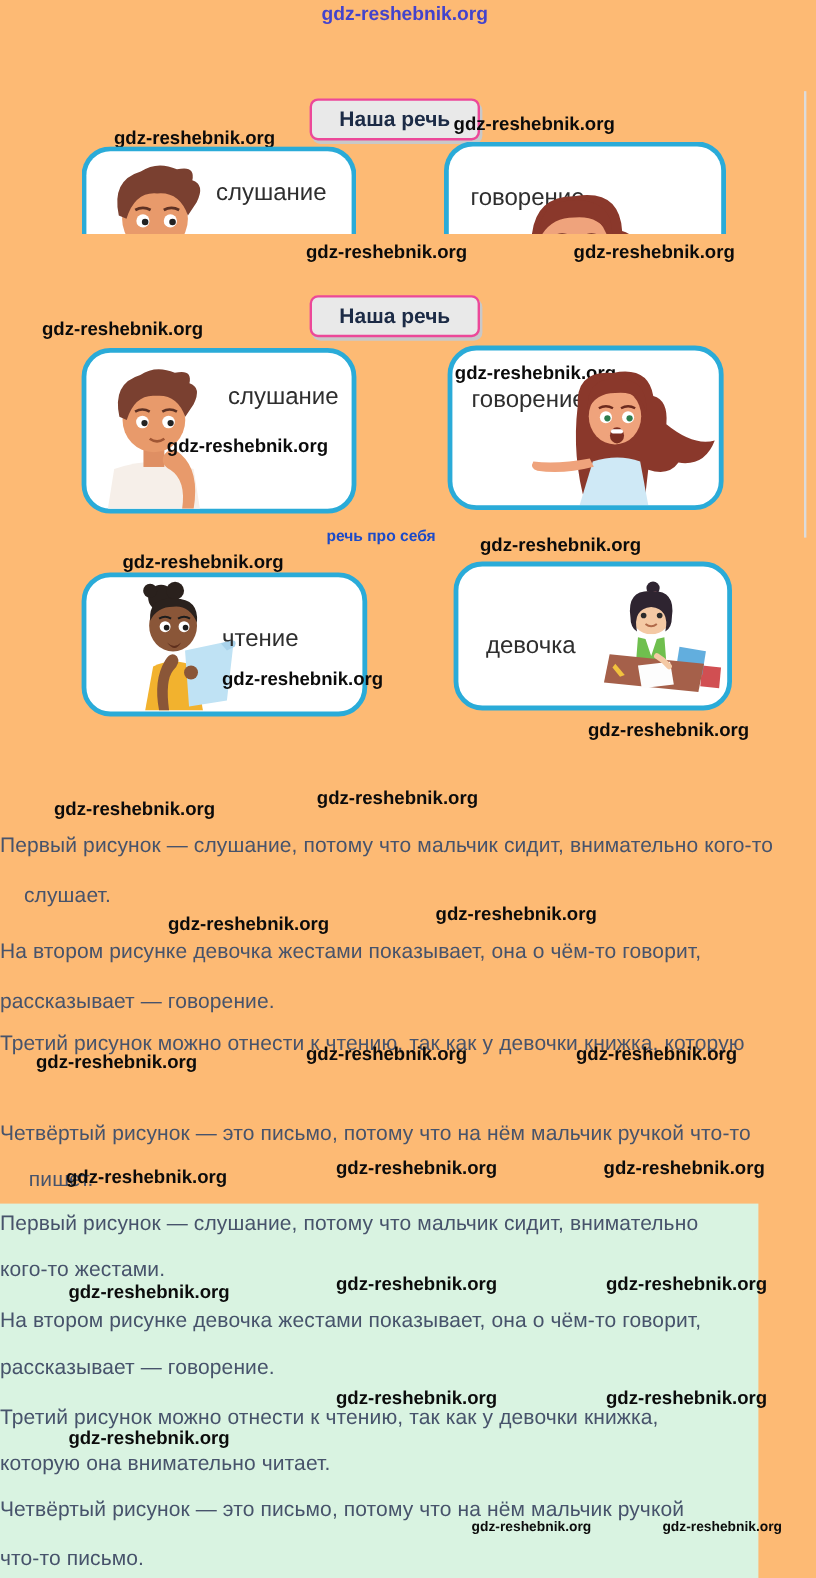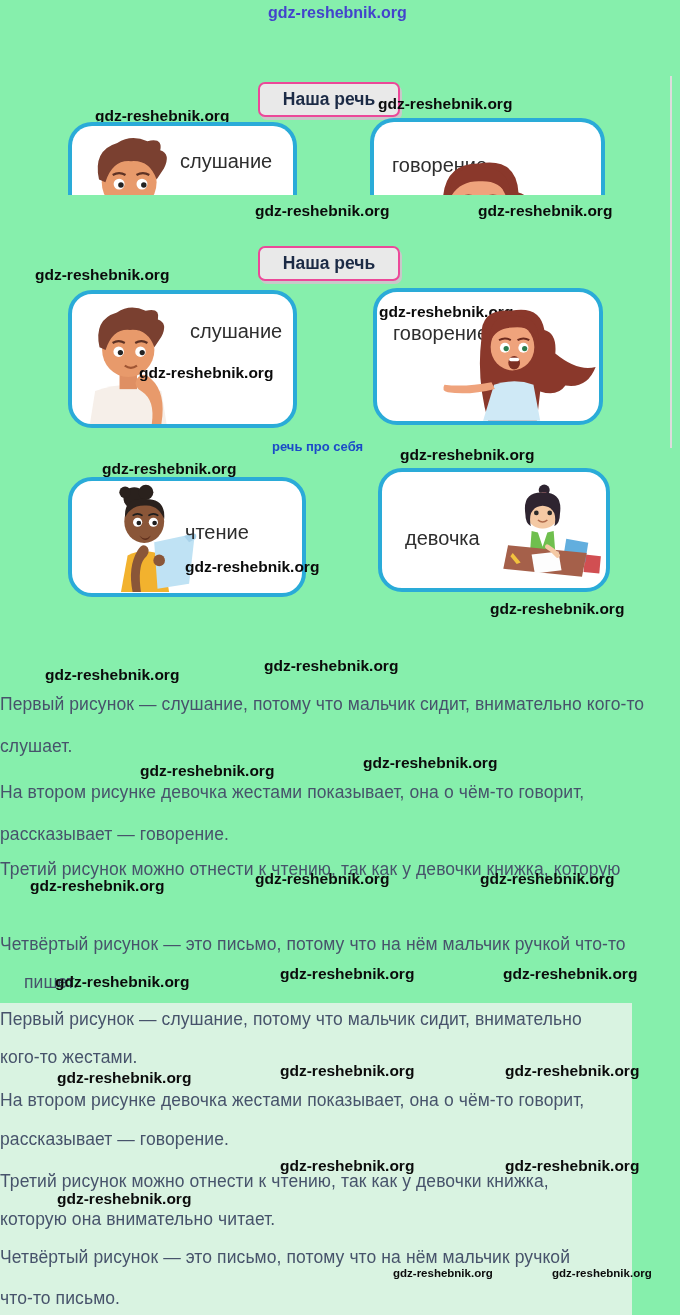--- a/index.html
+++ b/index.html
@@ -1,16 +1,16 @@
 <!DOCTYPE html>
 <html lang="ru"><head>
 <meta charset="utf-8">
 <style>
   html,body{margin:0;padding:0;background:#fff;}
-  #page{position:relative;width:680px;height:1315px;background:#86efac;overflow:hidden;
+  #page{position:relative;width:680px;height:1315px;background:#fdba74;overflow:hidden;
         font-family:"Liberation Sans",sans-serif;}
   .wm{position:absolute;font-weight:700;color:#0b0b0b;font-size:15.5px;white-space:nowrap;letter-spacing:0;}
   .wm-sm{font-size:11.5px;}
   .wm-top{color:#4343cc;font-size:16px;}
   .scheme-btn{position:absolute;width:138px;height:31px;background:#e9e9e9;border:2px solid #ec4899;
         border-radius:7px;box-shadow:2px 3px 0 #c8c8c8;display:flex;align-items:center;justify-content:center;
         font-size:17.5px;font-weight:700;color:#1c2b46;}
   .card{position:absolute;border:4px solid #2aabd8;border-radius:24px;background:#fff;}
   .card-cut{border-bottom:none;border-radius:24px 24px 0 0;overflow:hidden;}
   .card-label{position:absolute;font-size:20px;font-weight:500;color:#2e2e2e;white-space:nowrap;}
@@ -161,21 +161,21 @@
       <path d="M34 88 L44 100 L39 102 L31 92 Z" fill="#f2c23e"></path>
       <path d="M78 80 Q85 84 91 91" stroke="#f4c9a4" stroke-width="6" fill="none" stroke-linecap="round"></path>
     </svg>
   </div>
   <span class="wm" style="left:490px;top:600px;">gdz-reshebnik.org</span>
 
   <span class="wm" style="left:45px;top:666px;">gdz-reshebnik.org</span>
   <span class="wm" style="left:264px;top:657px;">gdz-reshebnik.org</span>
 
   <div class="bodyline" style="top:694px;">Первый рисунок — слушание, потому что мальчик сидит, внимательно кого-то</div>
-  <div class="bodyline" style="top:736px;">слушает.</div>
+  <div class="bodyline" style="top:736px;margin-left:20px;">слушает.</div>
 
   <span class="wm" style="left:140px;top:762px;">gdz-reshebnik.org</span>
   <span class="wm" style="left:363px;top:754px;">gdz-reshebnik.org</span>
 
   <div class="bodyline" style="top:782px;">На втором рисунке девочка жестами показывает, она о чём-то говорит,</div>
   <div class="bodyline" style="top:824px;">рассказывает — говорение.</div>
   <div class="bodyline" style="top:859px;">Третий рисунок можно отнести к чтению, так как у девочки книжка, которую</div>
 
   <span class="wm" style="left:30px;top:877px;">gdz-reshebnik.org</span>
   <span class="wm" style="left:255px;top:870px;">gdz-reshebnik.org</span>

